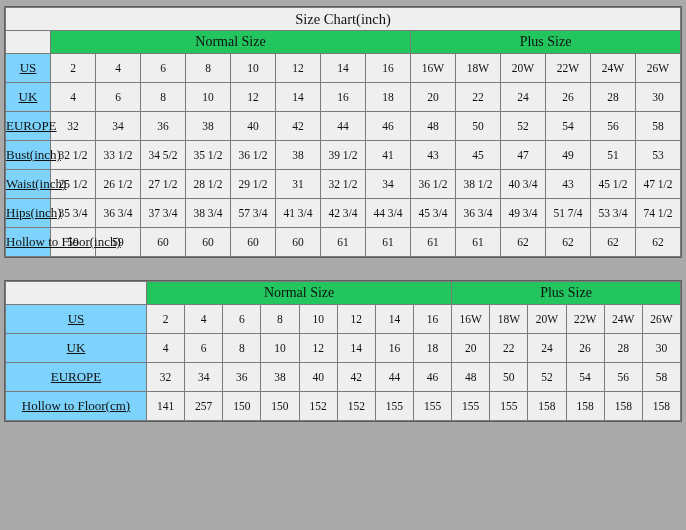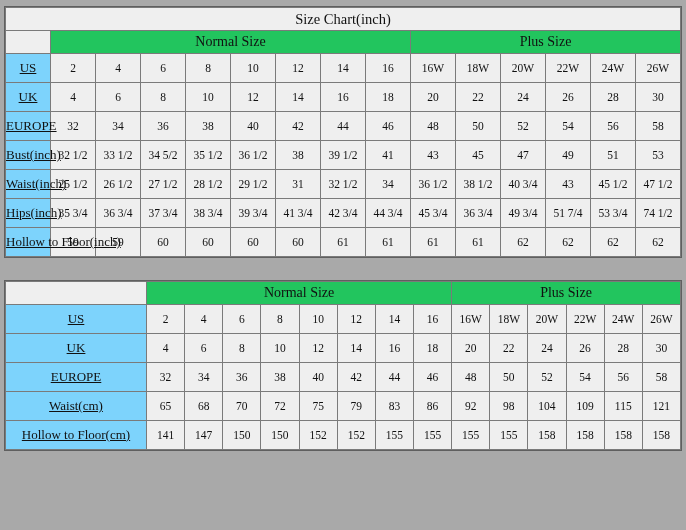--- a/index.html
+++ b/index.html
@@ -172,21 +172,21 @@
         <td class="datacell">43</td>
         <td class="datacell">45 1/2</td>
         <td class="datacell">47 1/2</td>
       </tr>
       <tr>
         <td class="rowlabel">Hips(inch)</td>
         <td class="datacell">35 3/4</td>
         <td class="datacell">36 3/4</td>
         <td class="datacell">37 3/4</td>
         <td class="datacell">38 3/4</td>
-        <td class="datacell">39 3/4</td>
+        <td class="datacell">57 3/4</td>
         <td class="datacell">41 3/4</td>
         <td class="datacell">42 3/4</td>
         <td class="datacell">44 3/4</td>
         <td class="datacell">45 3/4</td>
         <td class="datacell">36 3/4</td>
         <td class="datacell">49 3/4</td>
         <td class="datacell">51 7/4</td>
         <td class="datacell">53 3/4</td>
         <td class="datacell">74 1/2</td>
       </tr>
@@ -264,40 +264,23 @@
         <td class="datacell">44</td>
         <td class="datacell">46</td>
         <td class="datacell">48</td>
         <td class="datacell">50</td>
         <td class="datacell">52</td>
         <td class="datacell">54</td>
         <td class="datacell">56</td>
         <td class="datacell">58</td>
       </tr>
       <tr>
-        <td class="rowlabel">Waist(cm)</td>
-        <td class="datacell">65</td>
-        <td class="datacell">68</td>
-        <td class="datacell">70</td>
-        <td class="datacell">72</td>
-        <td class="datacell">75</td>
-        <td class="datacell">79</td>
-        <td class="datacell">83</td>
-        <td class="datacell">86</td>
-        <td class="datacell">92</td>
-        <td class="datacell">98</td>
-        <td class="datacell">104</td>
-        <td class="datacell">109</td>
-        <td class="datacell">115</td>
-        <td class="datacell">121</td>
-      </tr>
-      <tr>
         <td class="rowlabel nowrap">Hollow to Floor(cm)</td>
         <td class="datacell">141</td>
-        <td class="datacell">147</td>
+        <td class="datacell">257</td>
         <td class="datacell">150</td>
         <td class="datacell">150</td>
         <td class="datacell">152</td>
         <td class="datacell">152</td>
         <td class="datacell">155</td>
         <td class="datacell">155</td>
         <td class="datacell">155</td>
         <td class="datacell">155</td>
         <td class="datacell">158</td>
         <td class="datacell">158</td>

